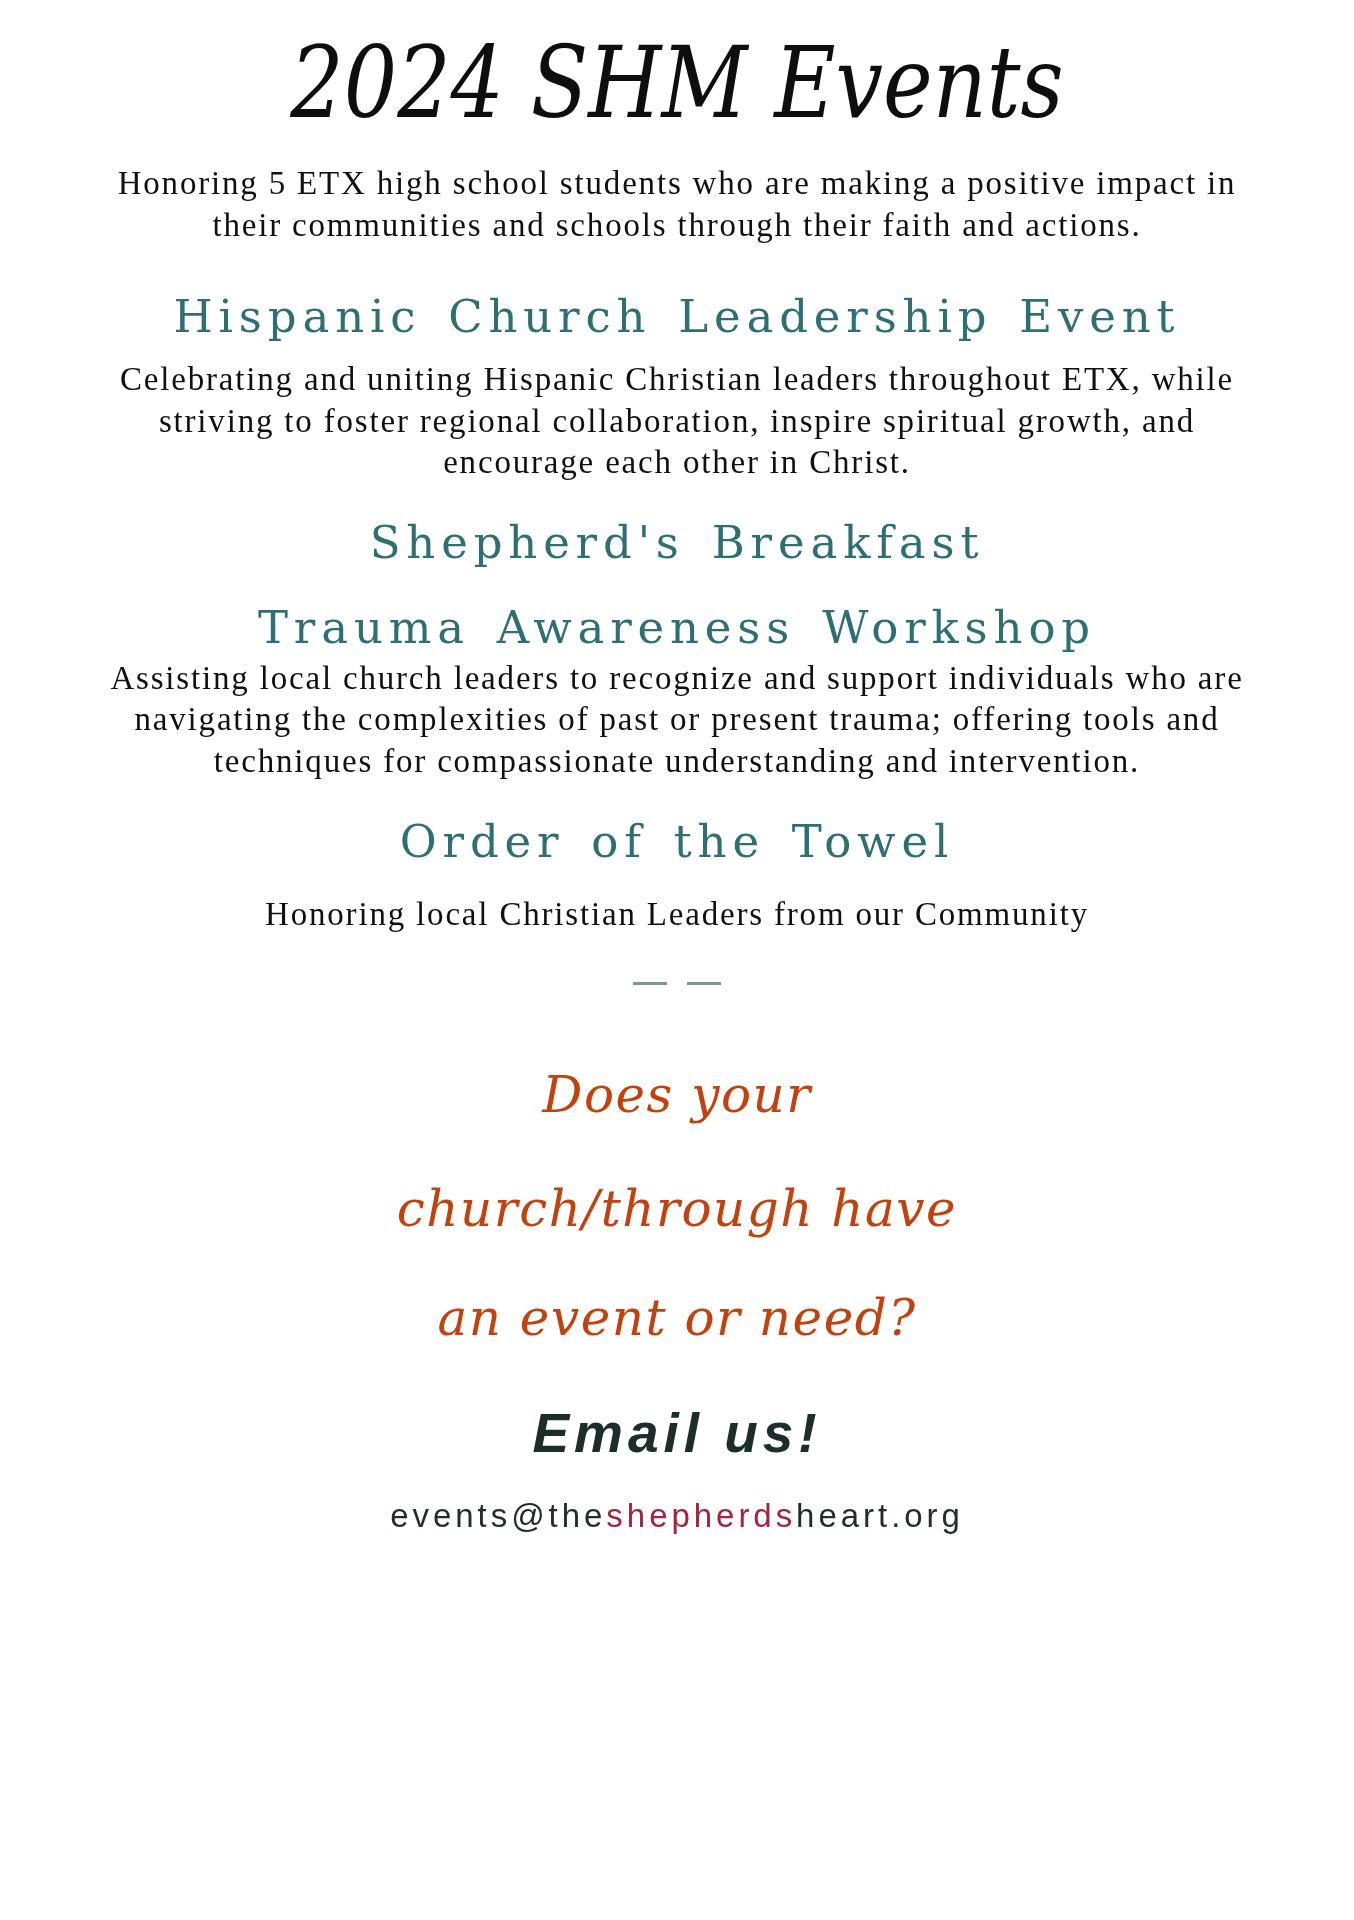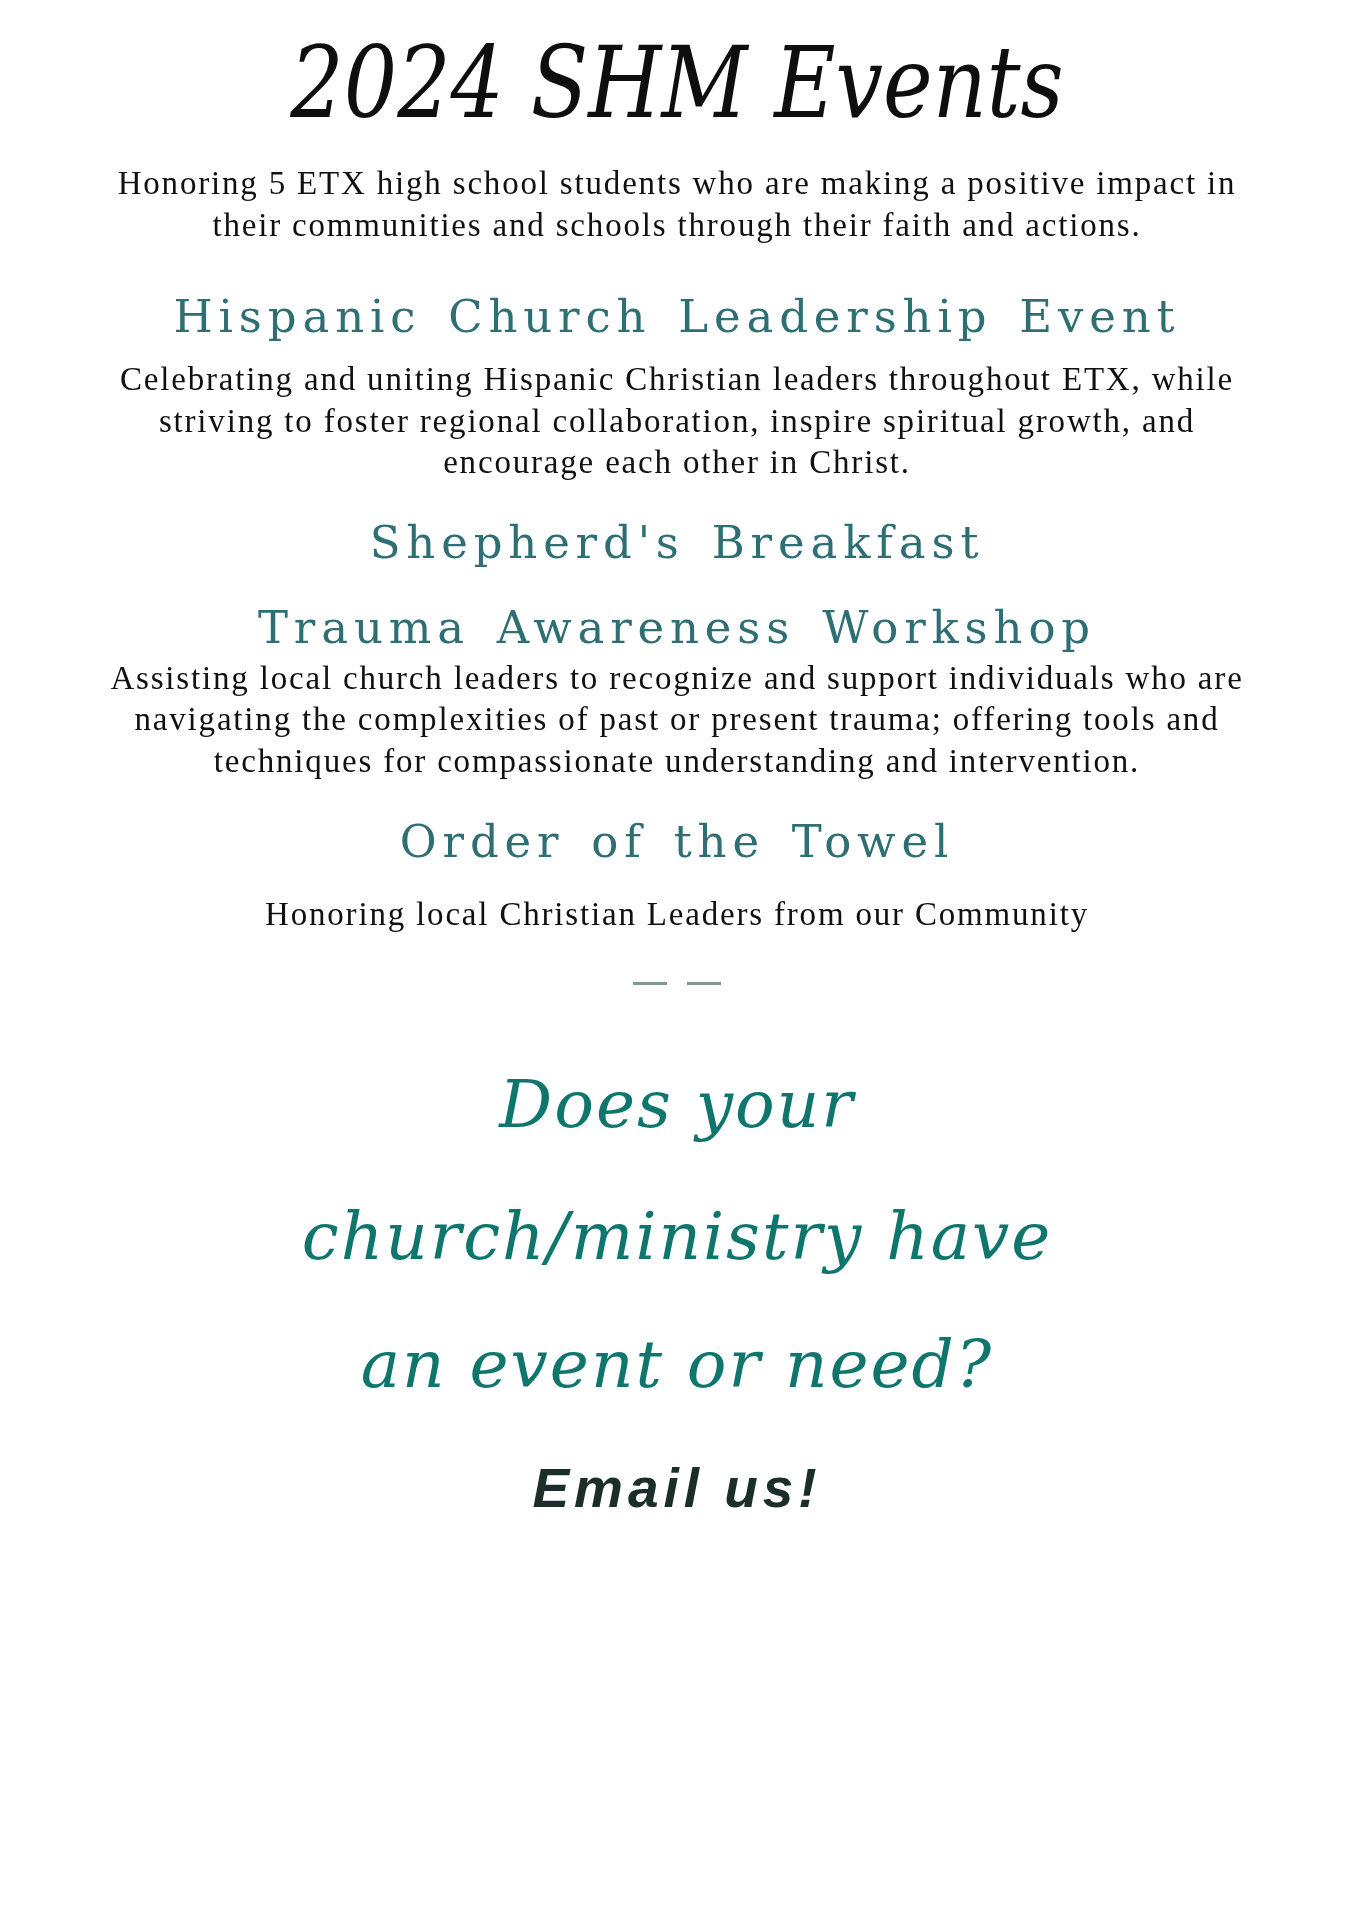--- a/index.html
+++ b/index.html
@@ -67,24 +67,24 @@
   .divider .dash {
     width: 34px;
     height: 3px;
     background: #7f9693;
   }
 
   .script-line {
     margin: 0 auto;
     font-family: "DejaVu Serif", serif;
     font-style: italic;
-    font-size: 66px;
+    font-size: 50px;
     line-height: 1.15;
     letter-spacing: 0.03em;
-    color: #0f766e;
+    color: #c2410c;
   }
   .mt-s1 { margin-top: 82px; }
   .mt-s2 { margin-top: 56px; }
   .mt-s3 { margin-top: 52px; }
 
   .email-heading {
     margin: 58px auto 0 auto;
     font-family: "Liberation Sans", sans-serif;
     font-style: italic;
     font-weight: bold;
@@ -123,19 +123,20 @@
 
   <h2 class="event-title mt-h5">Order of the Towel</h2>
   <p class="event-desc mt-p5">Honoring local Christian Leaders from our Community</p>
 
   <div class="divider">
     <span class="dash"></span>
     <span class="dash"></span>
   </div>
 
   <p class="script-line mt-s1">Does your</p>
-  <p class="script-line mt-s2">church/ministry have</p>
+  <p class="script-line mt-s2">church/through have</p>
   <p class="script-line mt-s3">an event or need?</p>
 
   <p class="email-heading">Email us!</p>
 
+  <p class="email-address"><span>events@the</span><span class="hl">shepherds</span><span>heart.org</span></p>
 
 </div>
 
 </body></html>

